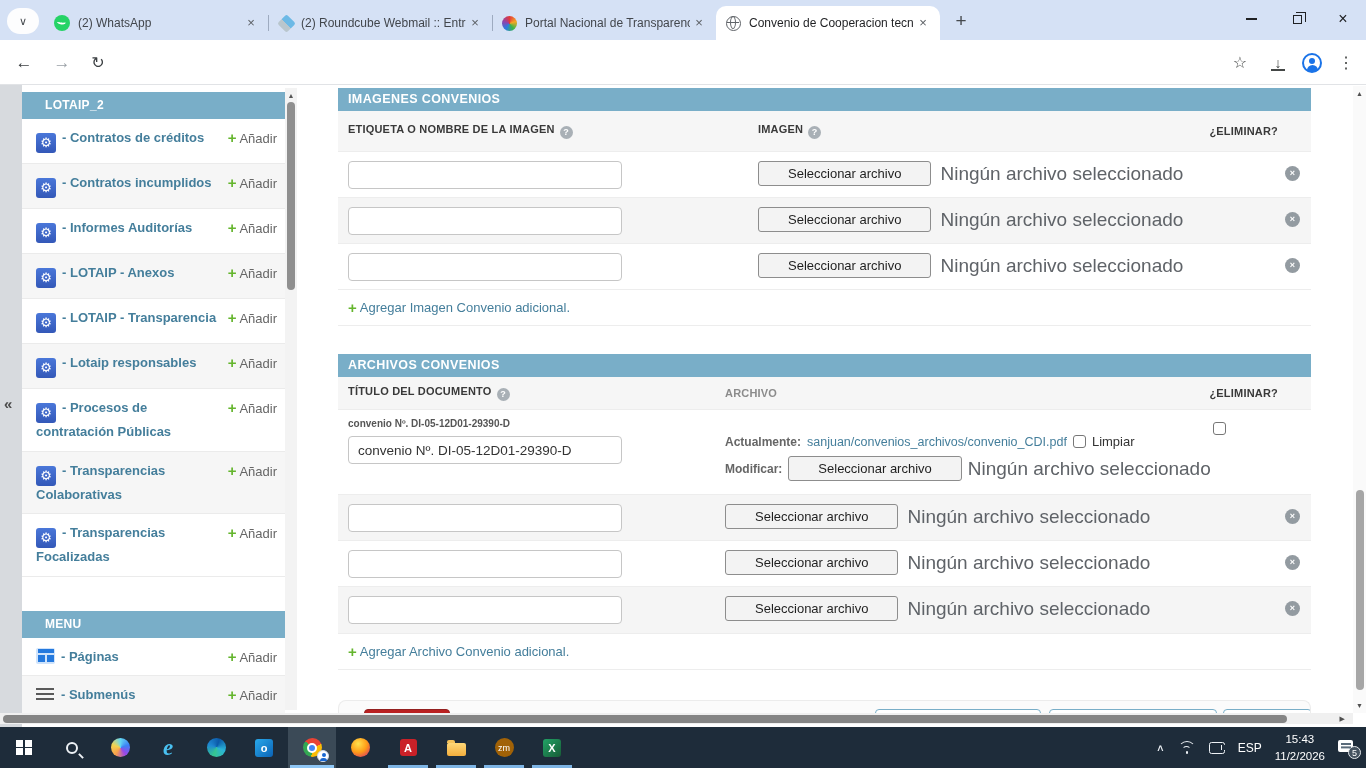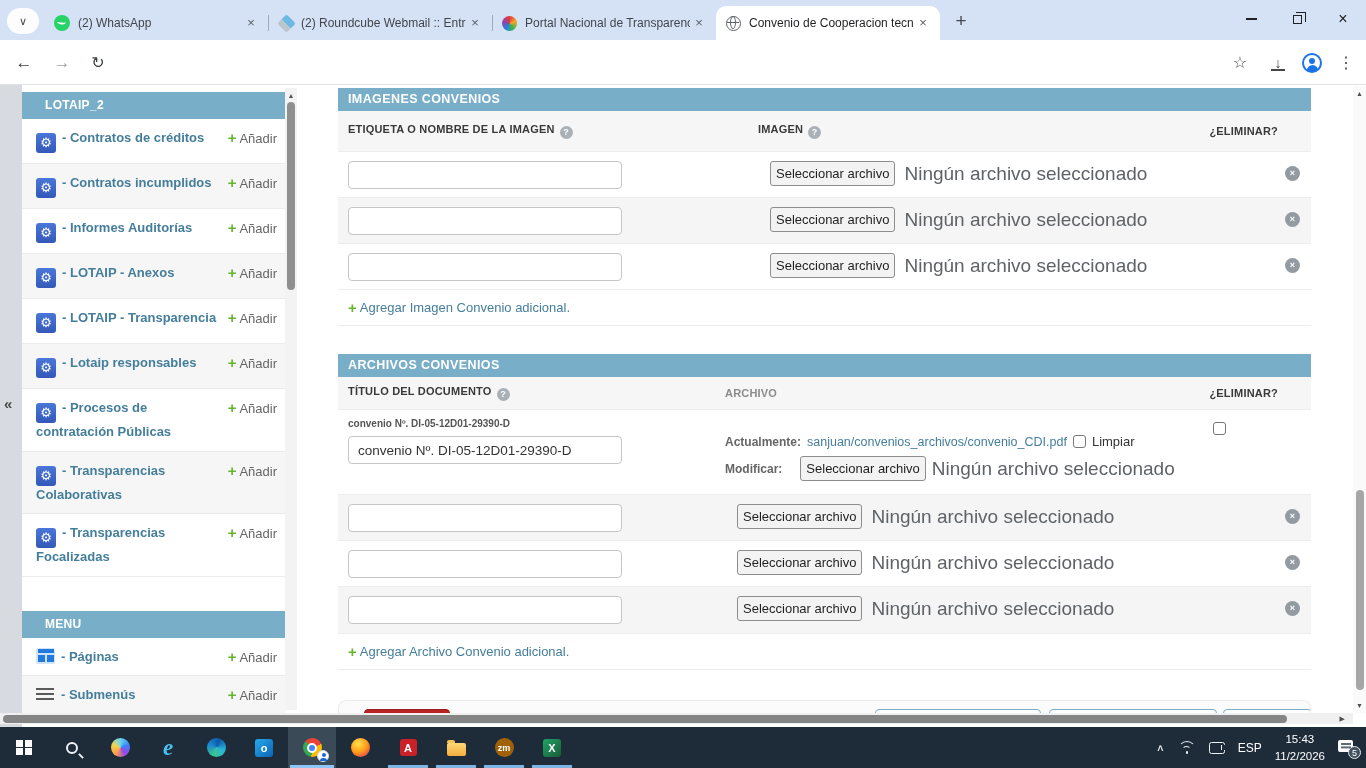--- a/index.html
+++ b/index.html
@@ -75,21 +75,21 @@
   .hdr-row.h1 { height:41px; }
   .hdr-row.h2 { height:33px; }
   .hdr { position:absolute; top:50%; transform:translateY(-50%); font-size:11px; font-weight:bold; color:#393939; letter-spacing:.2px; white-space:nowrap; }
   .hdr.gray { color:#8b8b8b; }
   .help-ic { display:inline-block; width:13px; height:13px; border-radius:50%; background:#a9b0b6; color:#fff; font-size:9px; font-weight:bold; text-align:center; line-height:13px; margin-left:5px; vertical-align:-2px; }
   .inline-row { position:relative; border-bottom:1px solid #ededed; background:#fff; }
   .inline-row.alt { background:#f5f5f5; }
   .inline-row.std { height:46px; }
   .txt-input { position:absolute; left:10px; top:9px; width:274px; height:28px; border:1px solid #c6c6c6; border-radius:4px; font-size:13.5px; color:#333; padding:0 9px; font-family:"Liberation Sans",sans-serif; background:#fff; }
   .file-widget { position:absolute; display:flex; align-items:center; gap:9px; }
-  .file-btn { padding:4px 5px; background:#f3f3f3; border:1px solid #8d8d8d; border-radius:3px; font-size:13px; color:#1f1f1f; font-family:"Liberation Sans",sans-serif; cursor:pointer; white-space:nowrap;margin-left:12px; }
+  .file-btn { padding:4px 29px; background:#f3f3f3; border:1px solid #8d8d8d; border-radius:3px; font-size:13px; color:#1f1f1f; font-family:"Liberation Sans",sans-serif; cursor:pointer; white-space:nowrap; }
   .file-status { font-size:19px; color:#5f6368; white-space:nowrap; }
   .del-circle { position:absolute; right:11px; top:14px; width:15px; height:15px; border-radius:50%; background:#939ba1; color:#fff; font-size:9px; font-weight:bold; text-align:center; line-height:15px; cursor:pointer; }
   .addrow { height:36px; border-bottom:1px solid #ededed; display:flex; align-items:center; padding-left:10px; background:#fff; }
   .addrow .lnk { font-size:13px; color:#447e9b; cursor:pointer; }
   .spacer28 { height:28px; } .spacer30 { height:30px; }
 
   
   .row-exist { height:85px; position:relative; background:#fff; border-bottom:1px solid #ededed; }
   .mini-label { position:absolute; left:10px; top:8px; font-size:10px; font-weight:bold; color:#555; }
   .row-exist .txt-input { top:26px; }
@@ -133,21 +133,21 @@
   .outlook-ic { width:18px; height:18px; border-radius:3px; background:linear-gradient(135deg,#29a9ea,#0b63b6); color:#fff; font-weight:bold; font-size:11px; display:flex; align-items:center; justify-content:center; }
   .chrome-ic { width:19px; height:19px; border-radius:50%; background:conic-gradient(from -50deg,#ea4335 0 33%,#fbbc05 33% 66%,#34a853 66% 100%); position:relative; }
   .chrome-ic::before { content:""; position:absolute; left:4.5px; top:4.5px; width:10px; height:10px; border-radius:50%; background:#4285f4; border:2px solid #fff; box-sizing:border-box; }
   .chrome-badge { position:absolute; right:7px; bottom:6px; width:12px; height:12px; border-radius:50%; background:#fff; border:1px solid #cdd8ec; }
   .chrome-badge::before { content:""; position:absolute; left:3.5px; top:2px; width:4px; height:4px; border-radius:50%; background:#1967d2; }
   .chrome-badge::after { content:""; position:absolute; left:2px; top:6.5px; width:7px; height:3.5px; border-radius:4px 4px 0 0; background:#1967d2; }
   .firefox-ic { width:19px; height:19px; border-radius:50%; background:radial-gradient(circle at 38% 30%,#ffe14d,#ff9d17 48%,#e3544e 78%,#c12a7c 100%); }
   .acrobat-ic { width:17px; height:17px; border-radius:3px; background:#ca2128; color:#fff; font-weight:bold; font-size:11px; display:flex; align-items:center; justify-content:center; }
   .folder-ic { width:19px; height:13px; border-radius:1.5px 2px 2px 2px; background:linear-gradient(#ffd877,#f3ae3d); position:relative; margin-top:3px; }
   .folder-ic::before { content:""; position:absolute; left:0; top:-3px; width:8px; height:3px; border-radius:2px 2px 0 0; background:#f6c35a; }
-  .zoom-ic { width:19px; height:19px; border-radius:50%; background:#a16207; color:#fff; font-weight:bold; font-size:9px; display:flex; align-items:center; justify-content:center; }
+  .zoom-ic { width:19px; height:19px; border-radius:50%; background:#a16207; color:#fff; font-weight:normal; font-size:9px; display:flex; align-items:center; justify-content:center; }
   .excel-ic { width:18px; height:18px; border-radius:3px; background:linear-gradient(135deg,#21a366,#185c37); color:#fff; font-weight:bold; font-size:11px; display:flex; align-items:center; justify-content:center; }
   .tray { position:absolute; right:8px; top:0; height:41px; display:flex; align-items:center; gap:13px; color:#fff; }
   .tray-chev { font-size:12px; color:#eef2f6; transform:scaleY(.8); cursor:pointer; }
   .wifi-ic { width:18px; height:13px; position:relative; overflow:hidden; cursor:pointer; }
   .wifi-ic::before { content:""; position:absolute; left:0; top:0; width:16px; height:16px; border:1.6px solid transparent; border-top-color:#eef2f6; border-radius:50%; transform:rotate(0); }
   .wifi-ic::after { content:""; position:absolute; left:4.5px; top:4.5px; width:7px; height:7px; border:1.6px solid transparent; border-top-color:#eef2f6; border-radius:50%; }
   .wifi-dot { position:absolute; left:8px; top:10px; width:2.6px; height:2.6px; border-radius:50%; background:#eef2f6; }
   .disp-ic { width:16px; height:12px; border:1.5px solid #eef2f6; border-radius:2.5px; position:relative; cursor:pointer; }
   .disp-ic::after { content:""; position:absolute; right:-2px; top:2px; width:4px; height:5px; background:#1e2c3a; border-left:1.5px solid #eef2f6; }
   .tray-lang { font-size:12px; cursor:pointer; }

